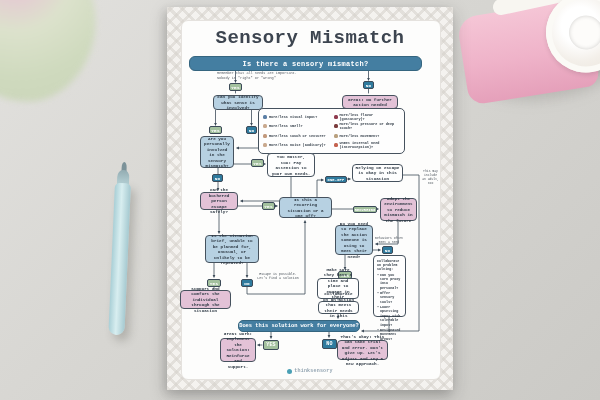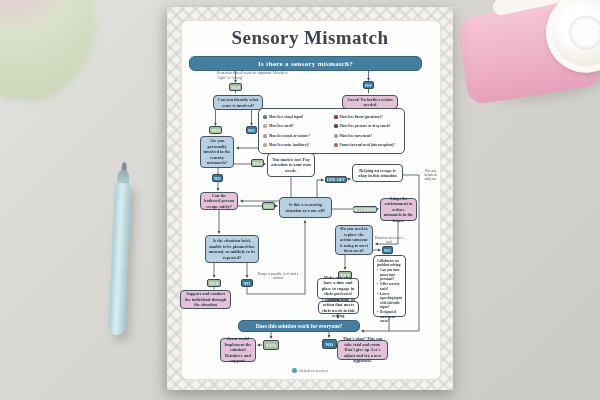--- a/index.html
+++ b/index.html
@@ -1,17 +1,17 @@
 <!DOCTYPE html>
 <html><head>
 <meta charset="utf-8">
 <style>
   html,body{margin:0;padding:0;}
   #scene{position:relative;width:600px;height:400px;overflow:hidden;
-    font-family:Liberation Serif, serif;
+    font-family:Liberation Mono, monospace;
     background:linear-gradient(135deg,#e2e1de 0%,#d8d7d3 40%,#cbcac6 100%);}
   
   #blob{position:absolute;left:-30px;top:-48px;width:125px;height:150px;
     border-radius:48% 52% 55% 45%;transform:rotate(8deg);filter:blur(3px);
     background:radial-gradient(circle at 30% 16%,#eccfd4 0%,#e4cdd2 16%,#dce2cc 38%,#cfdabe 68%,#c9d4b8 100%);}
   #pen{position:absolute;left:110px;top:162px;width:22px;height:178px;transform:rotate(2.5deg);}
   #pen .tip-point{position:absolute;left:8px;top:0;width:5px;height:11px;background:#7c9299;border-radius:50% 50% 0 0;}
   #pen .tip-cone{position:absolute;left:4px;top:8px;width:12px;height:16px;background:linear-gradient(180deg,#93acb2,#b9d5d9);border-radius:45% 45% 15% 15%;}
   #pen .pen-body{position:absolute;left:2px;top:21px;width:16px;height:152px;border-radius:5px 5px 8px 8px;
     background:linear-gradient(90deg,#a9cfd6 0%,#d8eef0 45%,#a5c9d0 100%);

